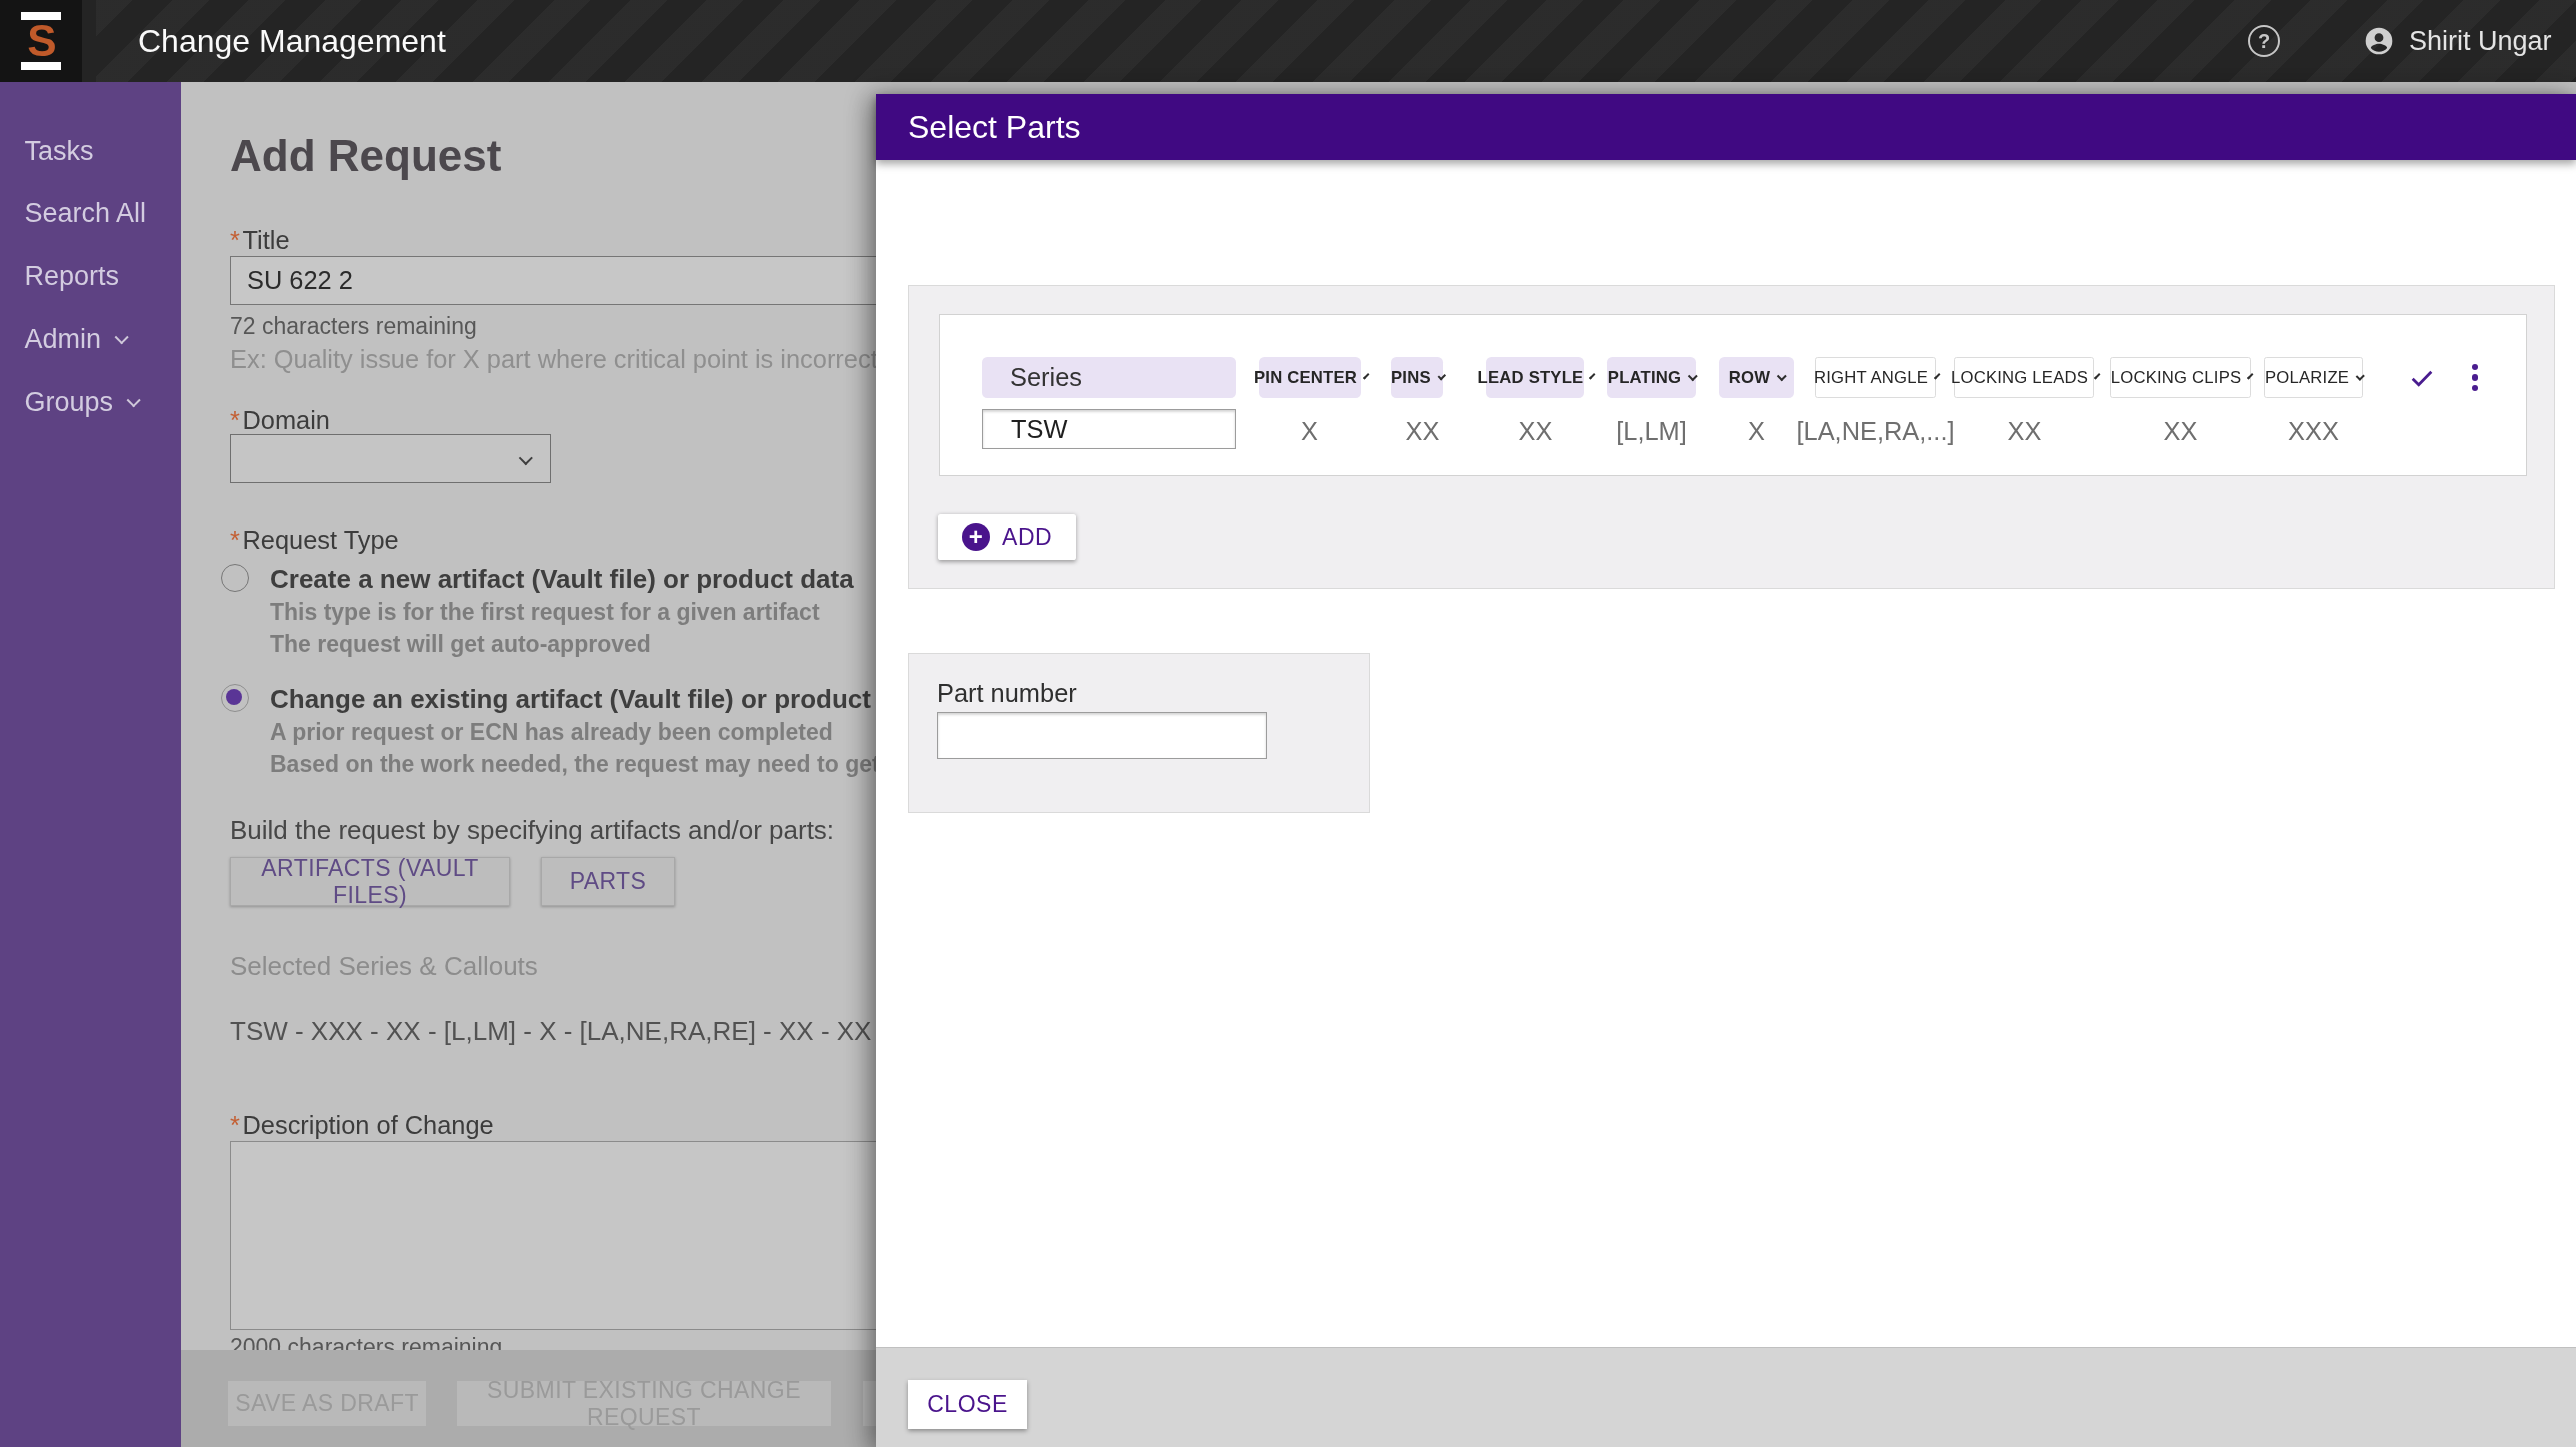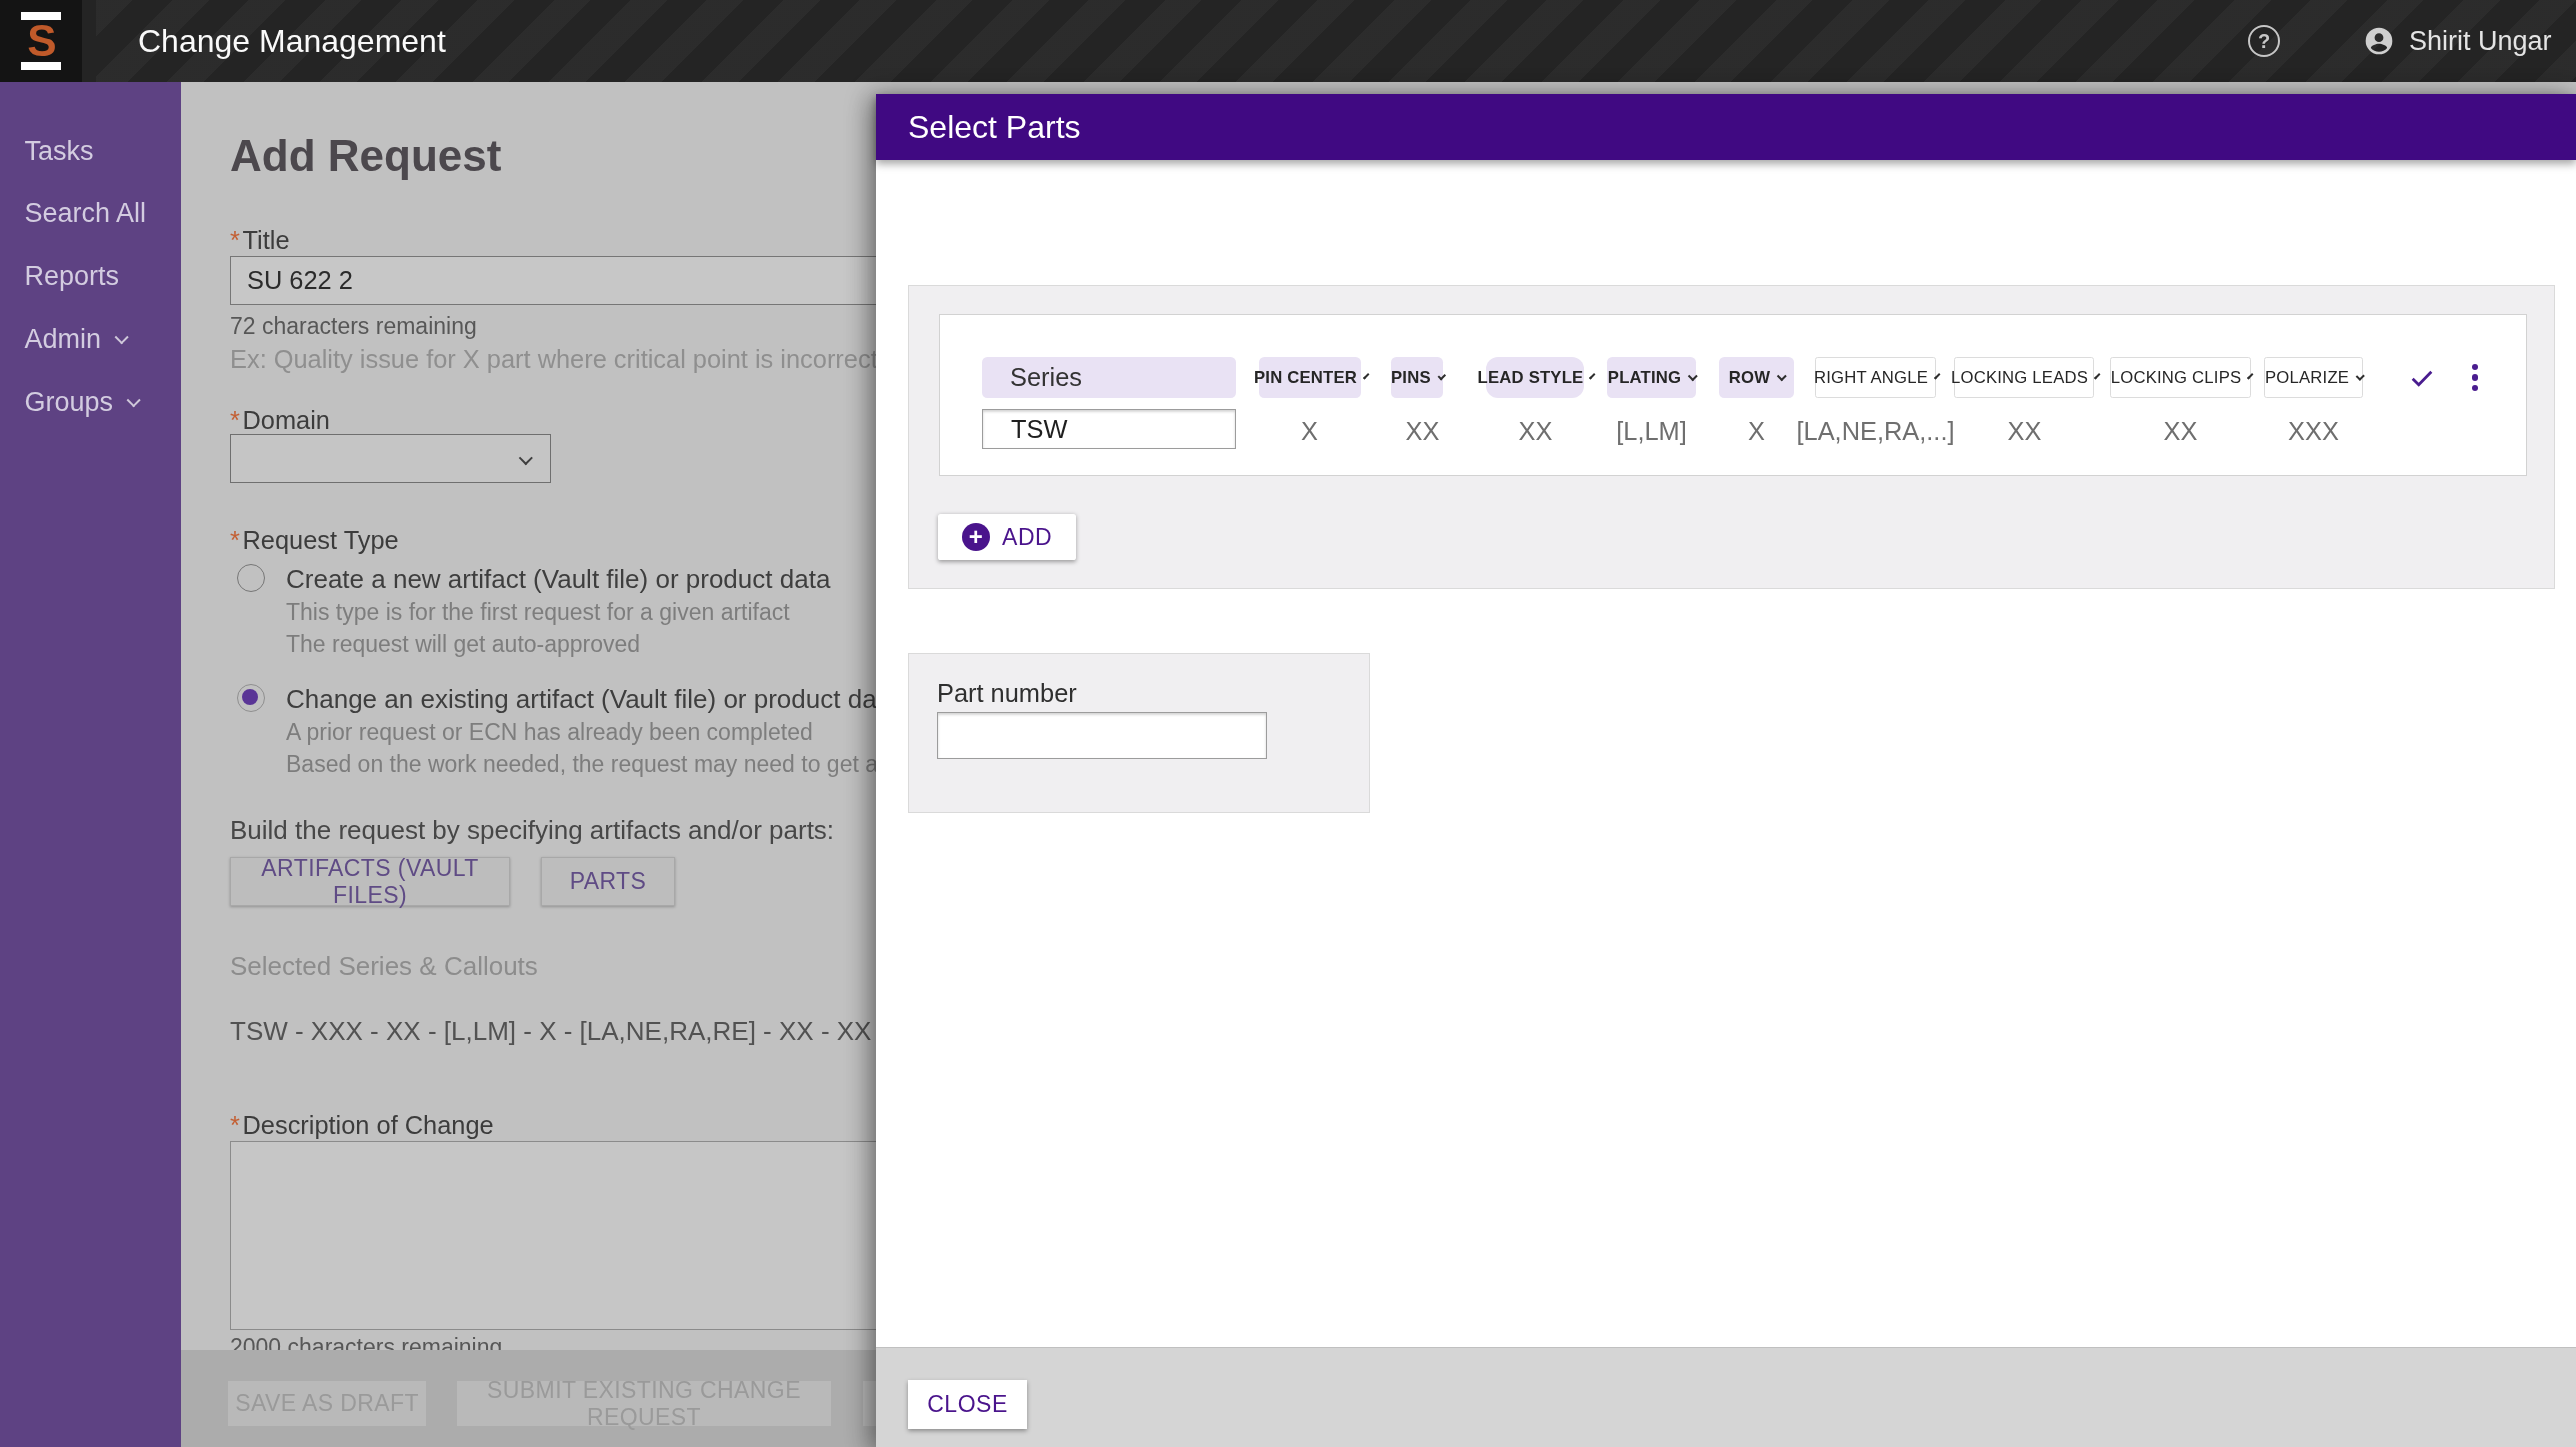--- a/index.html
+++ b/index.html
@@ -39,21 +39,21 @@
   .req { color:#c35f33; margin-right:2.6px; }
   .title-input { position:absolute; left:49px; top:174px; width:1315px; height:49px; background:#c7c7c7;
     border:0.9px solid #767676; font-size:25.4px; color:#2b2b2b; padding-left:16px;
     font-family:"Liberation Sans",sans-serif; }
   .remaining { position:absolute; left:49px; top:231px; font-size:23px; color:#575757; }
   .hint { position:absolute; left:49px; top:263px; font-size:25.4px; color:#8f8f8f; }
   .domain-select { position:absolute; left:49px; top:352px; width:321px; height:49px; background:#c5c5c5;
     border:0.9px solid #6f6f6f; }
   .domain-select .chev2 { position:absolute; right:19px; top:17.5px; width:9.6px; height:9.6px;
     border-right:2.6px solid #3f3f3f; border-bottom:2.6px solid #3f3f3f; transform:rotate(45deg); }
-  .radio-option { position:absolute; left:56px; width:876px; height:105px; }
+  .radio-option { position:absolute; left:40px; width:876px; height:105px;font-weight:bold; }
   .radio-circ { position:absolute; left:0; top:1.8px; width:28px; height:28px; border-radius:50%;
     border:1.8px solid #767676; }
   .radio-circ.selected { border-color:#8f8f8f; }
   .radio-circ.selected::after { content:""; position:absolute; left:4.4px; top:4.4px; width:16px; height:16px;
     border-radius:50%; background:#5a3596; }
   .radio-label { position:absolute; left:49px; top:1.8px; font-size:26px; color:#3e3e3e; white-space:nowrap; }
   .radio-sub { position:absolute; left:49px; font-size:23px; color:#7d7d7d; white-space:nowrap; }
   .build-text { position:absolute; left:49px; top:733px; font-size:26px; color:#474747; }
   .gbtn { position:absolute; top:775px; height:49px; background:#bdbdbd; border:0.9px solid #a8a8a8;
     box-shadow:0 0.9px 2.6px rgba(0,0,0,.25); color:#5f4b85; font-size:23px; font-weight:500;
@@ -225,21 +225,21 @@
         <input class="tsw-input" value="TSW" style="">
 
         <div class="chip filled" style="left:319px; width:102px;">
             <span>PIN CENTER</span>
             <span class="cchev"></span>
           </div>
         <div class="chip filled" style="left:451px; width:52px;">
             <span>PINS</span>
             <span class="cchev"></span>
           </div>
-        <div class="chip filled" style="left:546px; width:98px;border-radius:12px;">
+        <div class="chip filled" style="left:546px; width:98px;">
             <span>LEAD STYLE</span>
             <span class="cchev"></span>
           </div>
         <div class="chip filled" style="left:667px; width:89px;">
             <span>PLATING</span>
             <span class="cchev"></span>
           </div>
         <div class="chip filled" style="left:779px; width:75px;">
             <span>ROW</span>
             <span class="cchev"></span>

